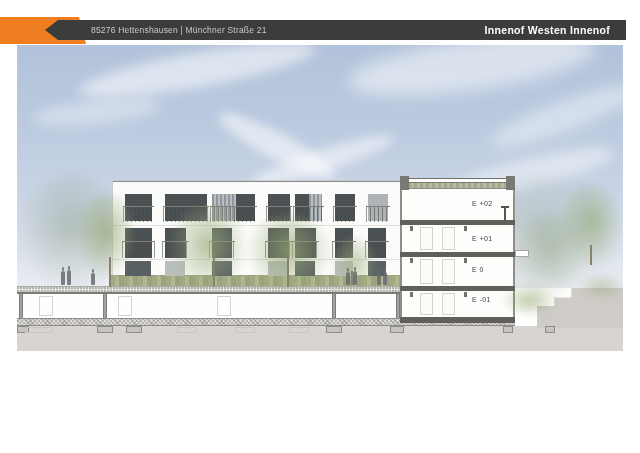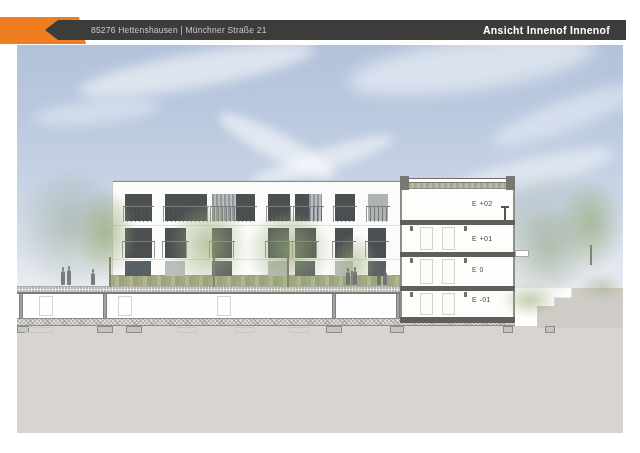--- a/index.html
+++ b/index.html
@@ -1,16 +1,16 @@
 <!DOCTYPE html>
 <html><head>
 <meta charset="utf-8">
 <style>
   html,body{margin:0;padding:0;background:#fff;}
-  .page{position:relative;width:640px;height:453px;background:#ffffff;overflow:hidden;
+  .page{position:relative;width:640px;height:351px;background:#ffffff;overflow:hidden;
         font-family:"Liberation Sans",sans-serif;}
   
   .flag{position:absolute;left:0;top:17px;width:86px;height:27px;background:#ee7e20;
         clip-path:polygon(0 0,79px 0,86px 100%,0 100%);}
   .bar{position:absolute;left:45px;top:20px;width:581px;height:20px;background:#3c3c3b;
        clip-path:polygon(13px 0,100% 0,100% 100%,13px 100%,0 50%);
        display:flex;align-items:center;justify-content:space-between;
        padding:0 16px 0 46px;box-sizing:border-box;}
   .addr{color:#c9c9c9;font-size:8.5px;letter-spacing:.2px;white-space:nowrap;}
   .vtitle{color:#ffffff;font-size:10.5px;font-weight:bold;letter-spacing:.3px;white-space:nowrap;}
@@ -75,21 +75,21 @@
 </style>
 </head>
 <body>
 
 <div class="page">
 
   <div class="flag"></div>
 
   <div class="bar">
     <span class="addr">85276 Hettenshausen | Münchner Straße 21</span>
-    <span class="vtitle">Ansicht Innenof Innenof</span>
+    <span class="vtitle">Innenof Westen Innenof</span>
   </div>
 
   <div class="art">
     <div class="sky"></div>
     <div id="clouds">
         <div class="cloud" style="left: 60px; top: 8px; width: 240px; height: 34px; transform: rotate(-10deg); opacity: 0.55; filter: blur(6px);"></div>
         <div class="cloud" style="left: 330px; top: -5px; width: 250px; height: 50px; transform: rotate(-8deg); opacity: 0.5; filter: blur(8px);"></div>
         <div class="cloud" style="left: 195px; top: 88px; width: 130px; height: 26px; transform: rotate(28deg); opacity: 0.55; filter: blur(5px);"></div>
         <div class="cloud" style="left: 230px; top: 105px; width: 150px; height: 22px; transform: rotate(-18deg); opacity: 0.5; filter: blur(5px);"></div>
         <div class="cloud" style="left: 15px; top: 55px; width: 130px; height: 24px; transform: rotate(-6deg); opacity: 0.35; filter: blur(6px);"></div>

